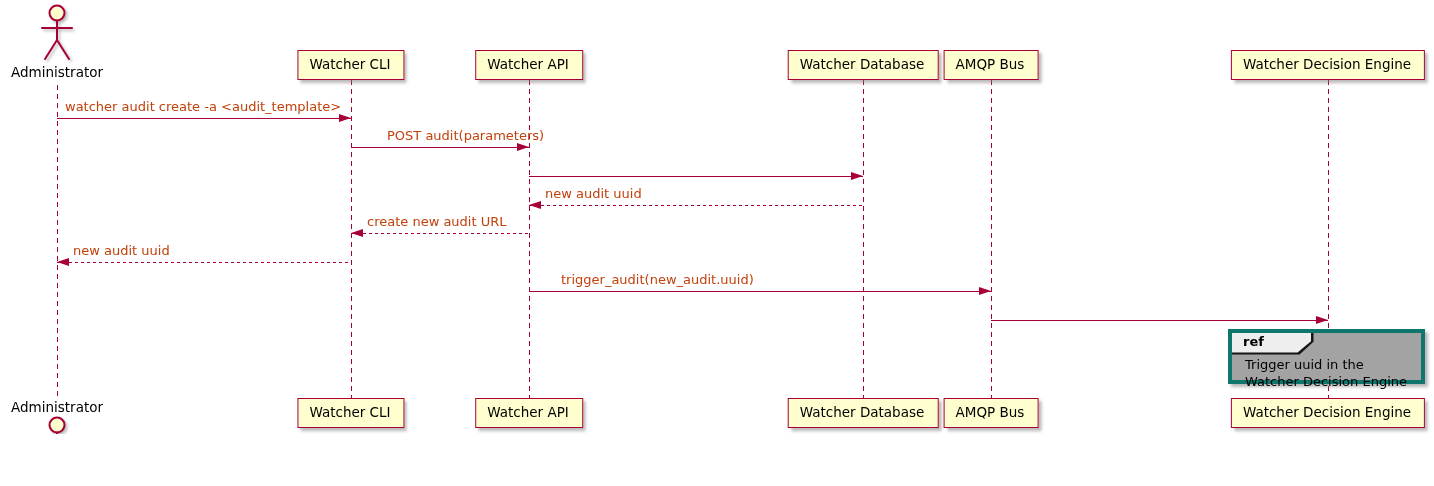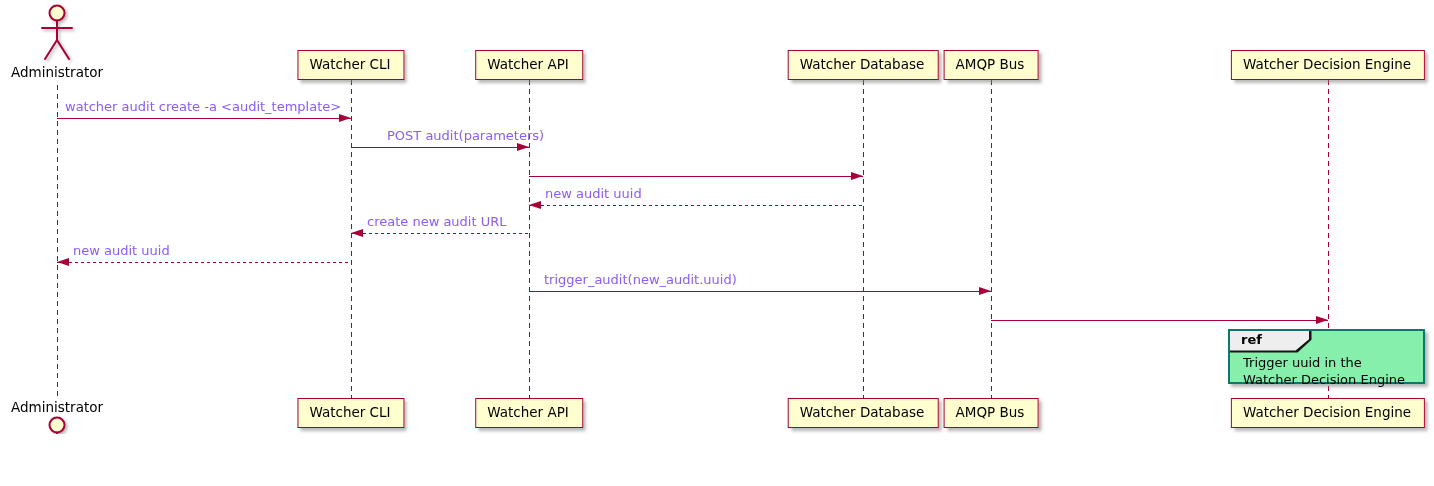--- a/index.html
+++ b/index.html
@@ -22,30 +22,30 @@
   .msg-line.solid { background:#A80036; }
   .msg-line.dashed {
     background-image:repeating-linear-gradient(90deg,#A80036 0 3px,transparent 3px 6px);
   }
   .arrowhead { position:absolute; width:0; height:0; z-index:2;
     border-top:4.5px solid transparent; border-bottom:4.5px solid transparent; }
   .arrowhead.right { border-left:12px solid #A80036; }
   .arrowhead.left  { border-right:12px solid #A80036; }
   .msg-label {
     position:absolute; font-size:13px; line-height:16px;
-    white-space:nowrap; z-index:2; color:#8b5cf6;
+    white-space:nowrap; z-index:2; color:#c2410c;
   }
   .actor-label {
     position:absolute; transform:translateX(-50%); font-size:13.5px;
     line-height:16px; white-space:nowrap; z-index:3; text-align:center;
   }
   .actor-figure { position:absolute; z-index:3;
     filter:drop-shadow(2.5px 2.5px 1.5px rgba(125,125,125,.55)); }
   .ref-frame {
-    position:absolute; z-index:4; background:#86efac; border:2px solid #0f766e;
+    position:absolute; z-index:4; background:#a3a3a3; border:4px solid #0f766e;
     box-shadow:3px 3px 3px rgba(125,125,125,.55); box-sizing:border-box;
   }
   .ref-tab-outer {
     position:absolute; top:-0.5px; left:-0.5px; width:82px; height:22px; background:#151515;
     clip-path:polygon(0 0,100% 0,100% 42%,83% 100%,0 100%);
   }
   .ref-tab-inner {
     position:absolute; top:0; left:0; width:79px; height:19.5px; background:#EEEEEE;
     clip-path:polygon(0 0,100% 0,100% 42%,83% 100%,0 100%);
   }
@@ -121,16 +121,16 @@
     <div class="arrowhead left" style="left: 529px; top: 201px;"></div>
     <div class="msg-label" style="left: 545px; top: 186px;">new audit uuid</div>
     <div class="msg-line dashed" style="left: 351px; top: 233px; width: 178px;"></div>
     <div class="arrowhead left" style="left: 351px; top: 229px;"></div>
     <div class="msg-label" style="left: 367px; top: 214px;">create new audit URL</div>
     <div class="msg-line dashed" style="left: 57px; top: 262px; width: 294px;"></div>
     <div class="arrowhead left" style="left: 57px; top: 258px;"></div>
     <div class="msg-label" style="left: 73px; top: 243px;">new audit uuid</div>
     <div class="msg-line solid" style="left: 529px; top: 291px; width: 462px;"></div>
     <div class="arrowhead right" style="left: 979px; top: 287px;"></div>
-    <div class="msg-label" style="left: 544px; top: 272px;">trigger_audit(new_audit.uuid)</div>
+    <div class="msg-label" style="left: 561px; top: 272px;">trigger_audit(new_audit.uuid)</div>
     <div class="msg-line solid" style="left: 991px; top: 320px; width: 337px;"></div>
     <div class="arrowhead right" style="left: 1316px; top: 316px;"></div>
   </div>
 
 </body></html>

